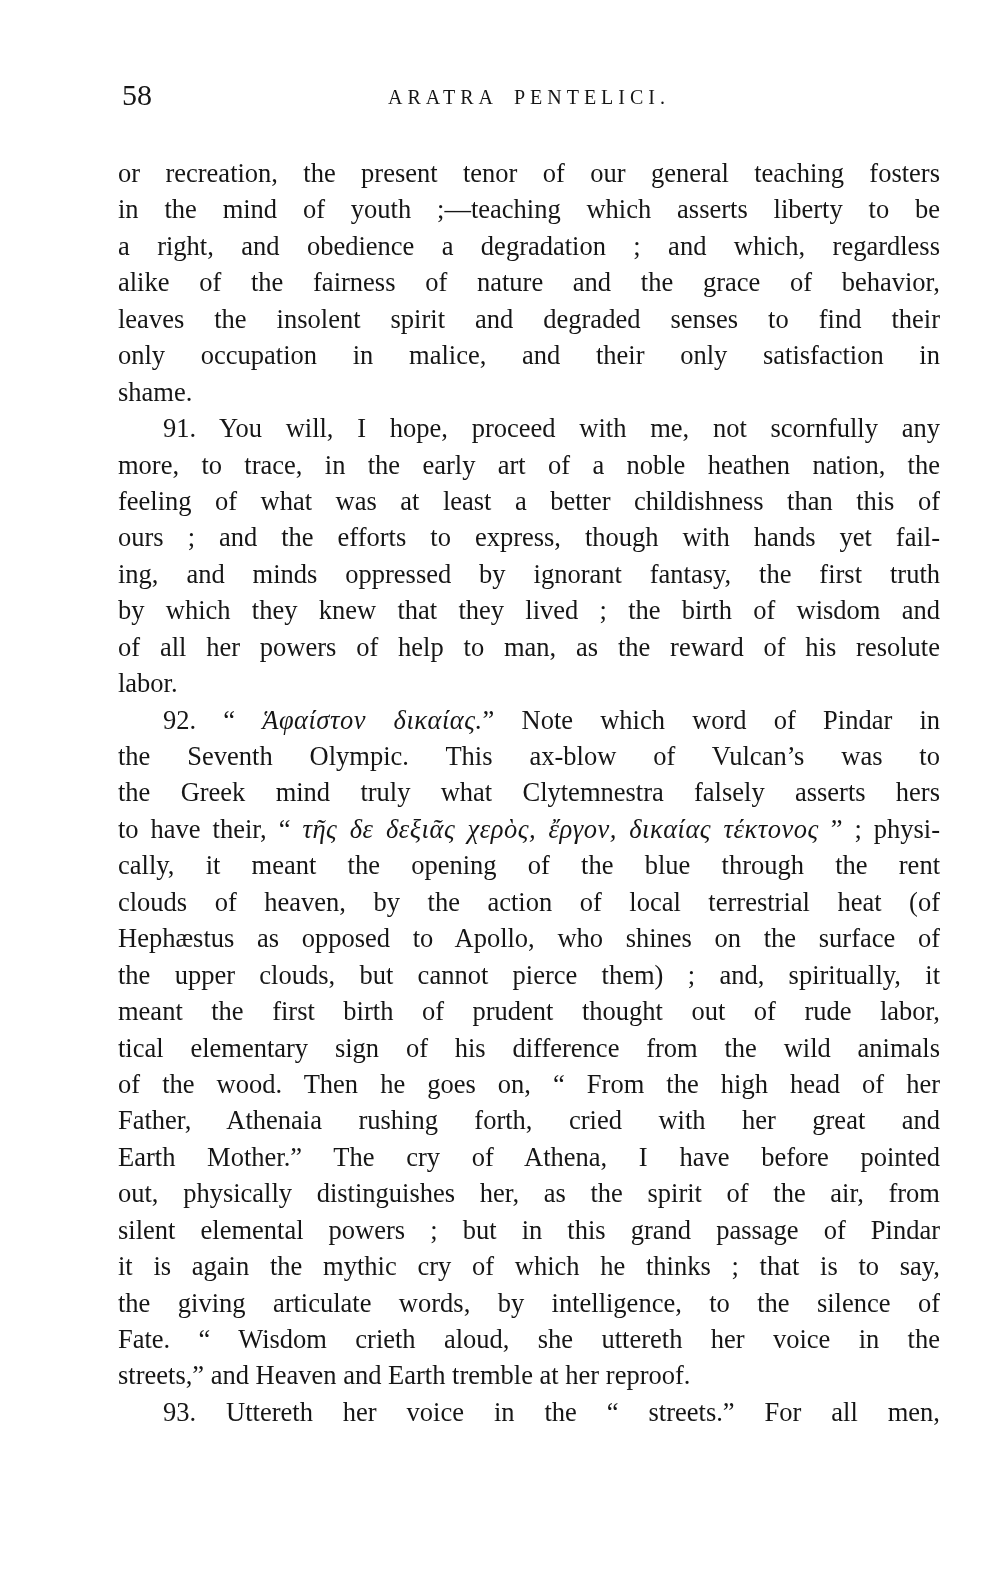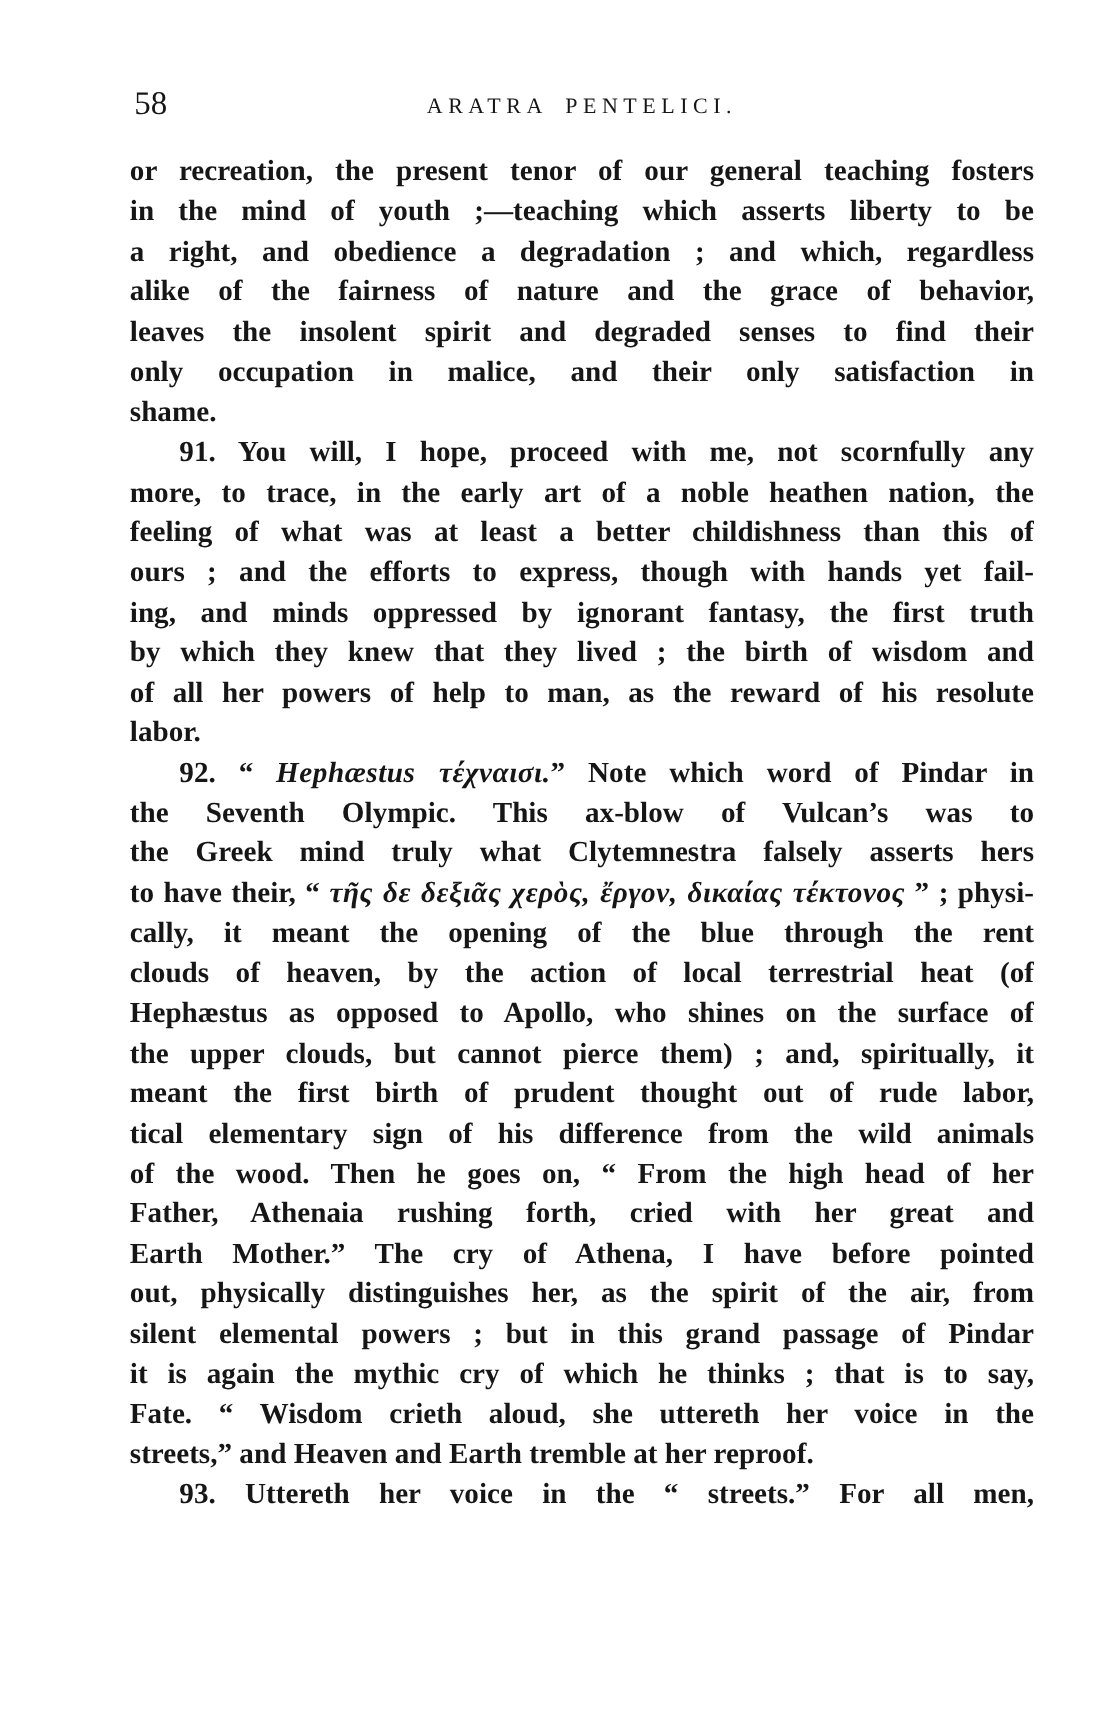--- a/index.html
+++ b/index.html
@@ -32,25 +32,24 @@
   }
   .running-title {
     text-align: center;
     font-size: 20px;
     letter-spacing: 5px;
     word-spacing: 7px;
     line-height: 34px;
   }
   .text-block {
     position: absolute;
-    top: 137px;
+    top: 155px;
     left: 118px;
     width: 822px;
     font-size: 26.5px;
-    font-weight: bold;
   }
   .paragraph { margin: 0; }
   .line {
     height: 36.45px;
     line-height: 36.45px;
     overflow: hidden;
     white-space: normal;
   }
   .line.justify {
     text-align: justify;
@@ -86,36 +85,37 @@
         <div class="line justify indent"><span class="seg">91. You will, I hope, proceed with me, not scornfully any</span></div>
         <div class="line justify"><span class="seg">more, to trace, in the early art of a noble heathen nation, the</span></div>
         <div class="line justify"><span class="seg">feeling of what was at least a better childishness than this of</span></div>
         <div class="line justify"><span class="seg">ours ; and the efforts to express, though with hands yet fail-</span></div>
         <div class="line justify"><span class="seg">ing, and minds oppressed by ignorant fantasy, the first truth</span></div>
         <div class="line justify"><span class="seg">by which they knew that they lived ; the birth of wisdom and</span></div>
         <div class="line justify"><span class="seg">of all her powers of help to man, as the reward of his resolute</span></div>
         <div class="line"><span class="seg">labor.</span></div>
       </div>
       <div class="paragraph">
-        <div class="line justify indent"><span class="seg">92. “ </span><span class="greek">Hephæstus τέχναισι.</span><span class="seg">”  Note which word of Pindar in</span></div>
+        <div class="line justify indent"><span class="seg">92. “ </span><span class="greek">Ἁφαίστον δικαίας.</span><span class="seg">”  Note which word of Pindar in</span></div>
         <div class="line justify"><span class="seg">the Seventh Olympic.  This ax-blow of Vulcan’s was to</span></div>
         <div class="line justify"><span class="seg">the Greek mind truly what Clytemnestra falsely asserts hers</span></div>
         <div class="line justify"><span class="seg">to have their, “ </span><span class="greek">τῆς δε δεξιᾶς χερὸς, ἔργον, δικαίας τέκτονος</span><span class="seg"> ” ; physi-</span></div>
         <div class="line justify"><span class="seg">cally, it meant the opening of the blue through the rent</span></div>
         <div class="line justify"><span class="seg">clouds of heaven, by the action of local terrestrial heat (of</span></div>
         <div class="line justify"><span class="seg">Hephæstus as opposed to Apollo, who shines on the surface of</span></div>
         <div class="line justify"><span class="seg">the upper clouds, but cannot pierce them) ; and, spiritually, it</span></div>
         <div class="line justify"><span class="seg">meant the first birth of prudent thought out of rude labor,</span></div>
         <div class="line justify"><span class="seg">tical elementary sign of his difference from the wild animals</span></div>
         <div class="line justify"><span class="seg">of the wood.  Then he goes on, “ From the high head of her</span></div>
         <div class="line justify"><span class="seg">Father, Athenaia rushing forth, cried with her great and</span></div>
         <div class="line justify"><span class="seg">Earth Mother.”  The cry of Athena, I have before pointed</span></div>
         <div class="line justify"><span class="seg">out, physically distinguishes her, as the spirit of the air, from</span></div>
         <div class="line justify"><span class="seg">silent elemental powers ; but in this grand passage of Pindar</span></div>
         <div class="line justify"><span class="seg">it is again the mythic cry of which he thinks ; that is to say,</span></div>
+        <div class="line justify"><span class="seg">the giving articulate words, by intelligence, to the silence of</span></div>
         <div class="line justify"><span class="seg">Fate.  “ Wisdom crieth aloud, she uttereth her voice in the</span></div>
         <div class="line"><span class="seg">streets,” and Heaven and Earth tremble at her reproof.</span></div>
       </div>
       <div class="paragraph">
         <div class="line justify indent"><span class="seg">93. Uttereth her voice in the “ streets.”  For all men,</span></div>
       </div>
     </main>
 </div>
 
 </body></html>

